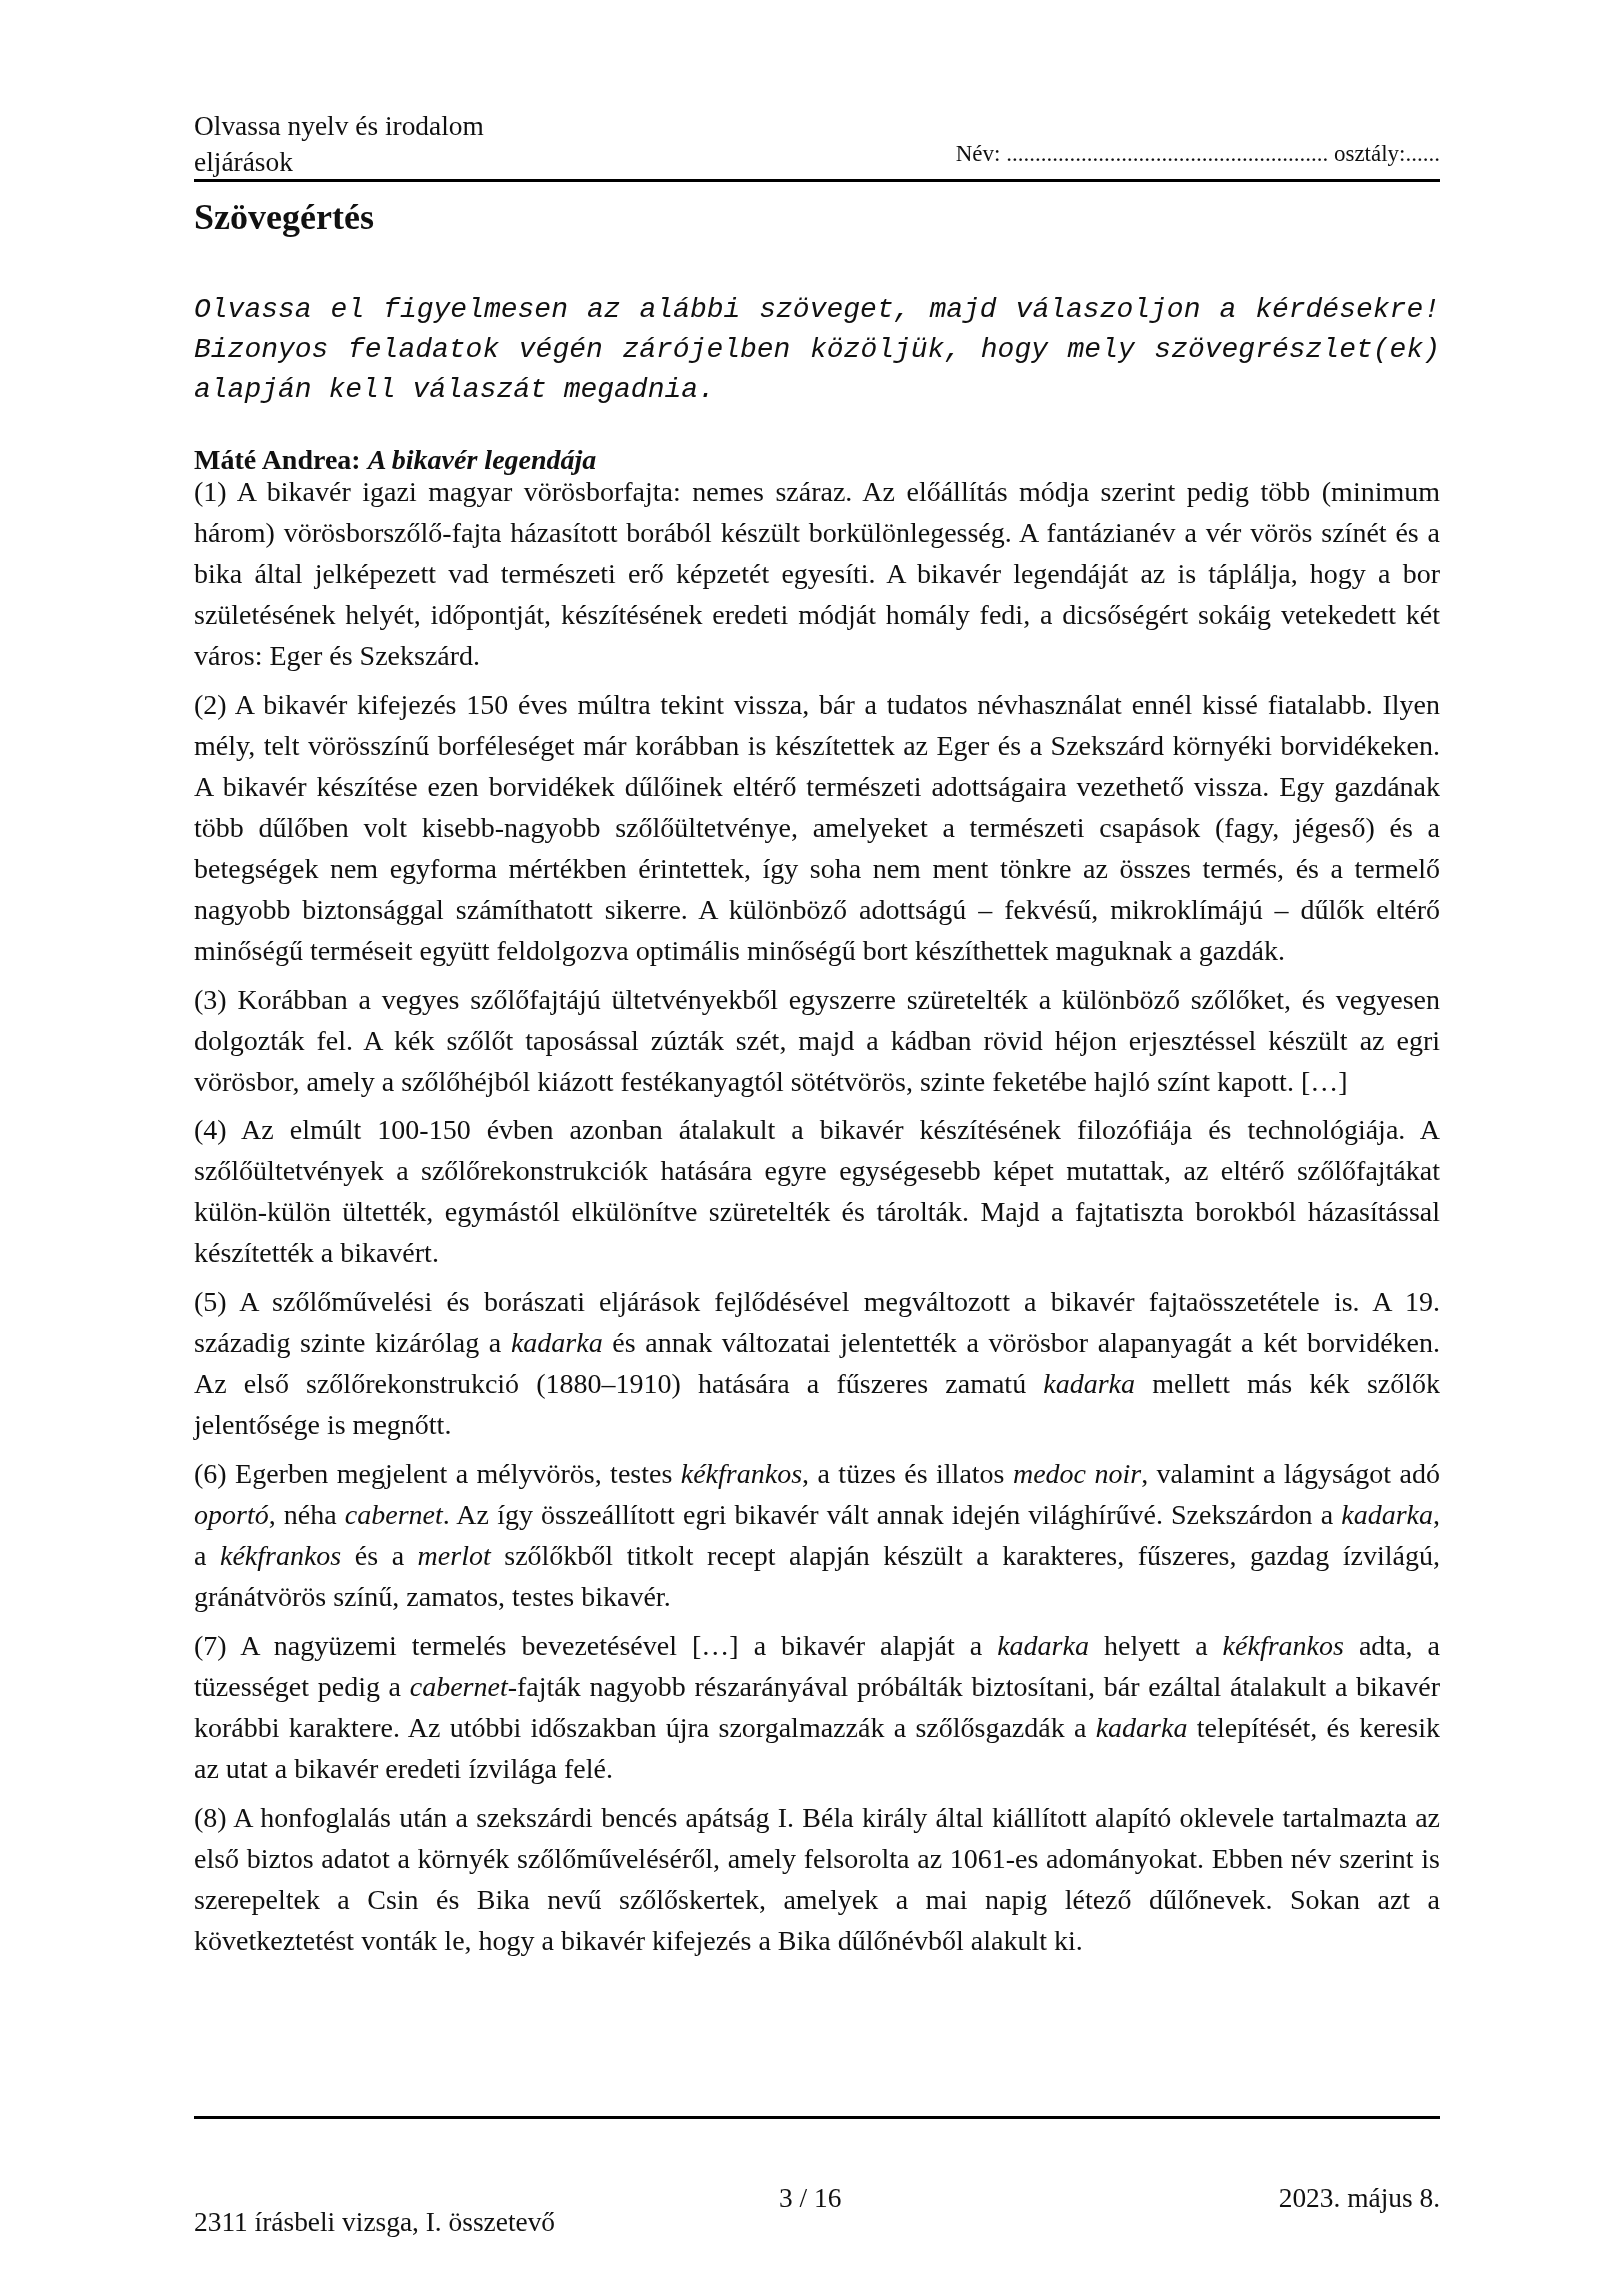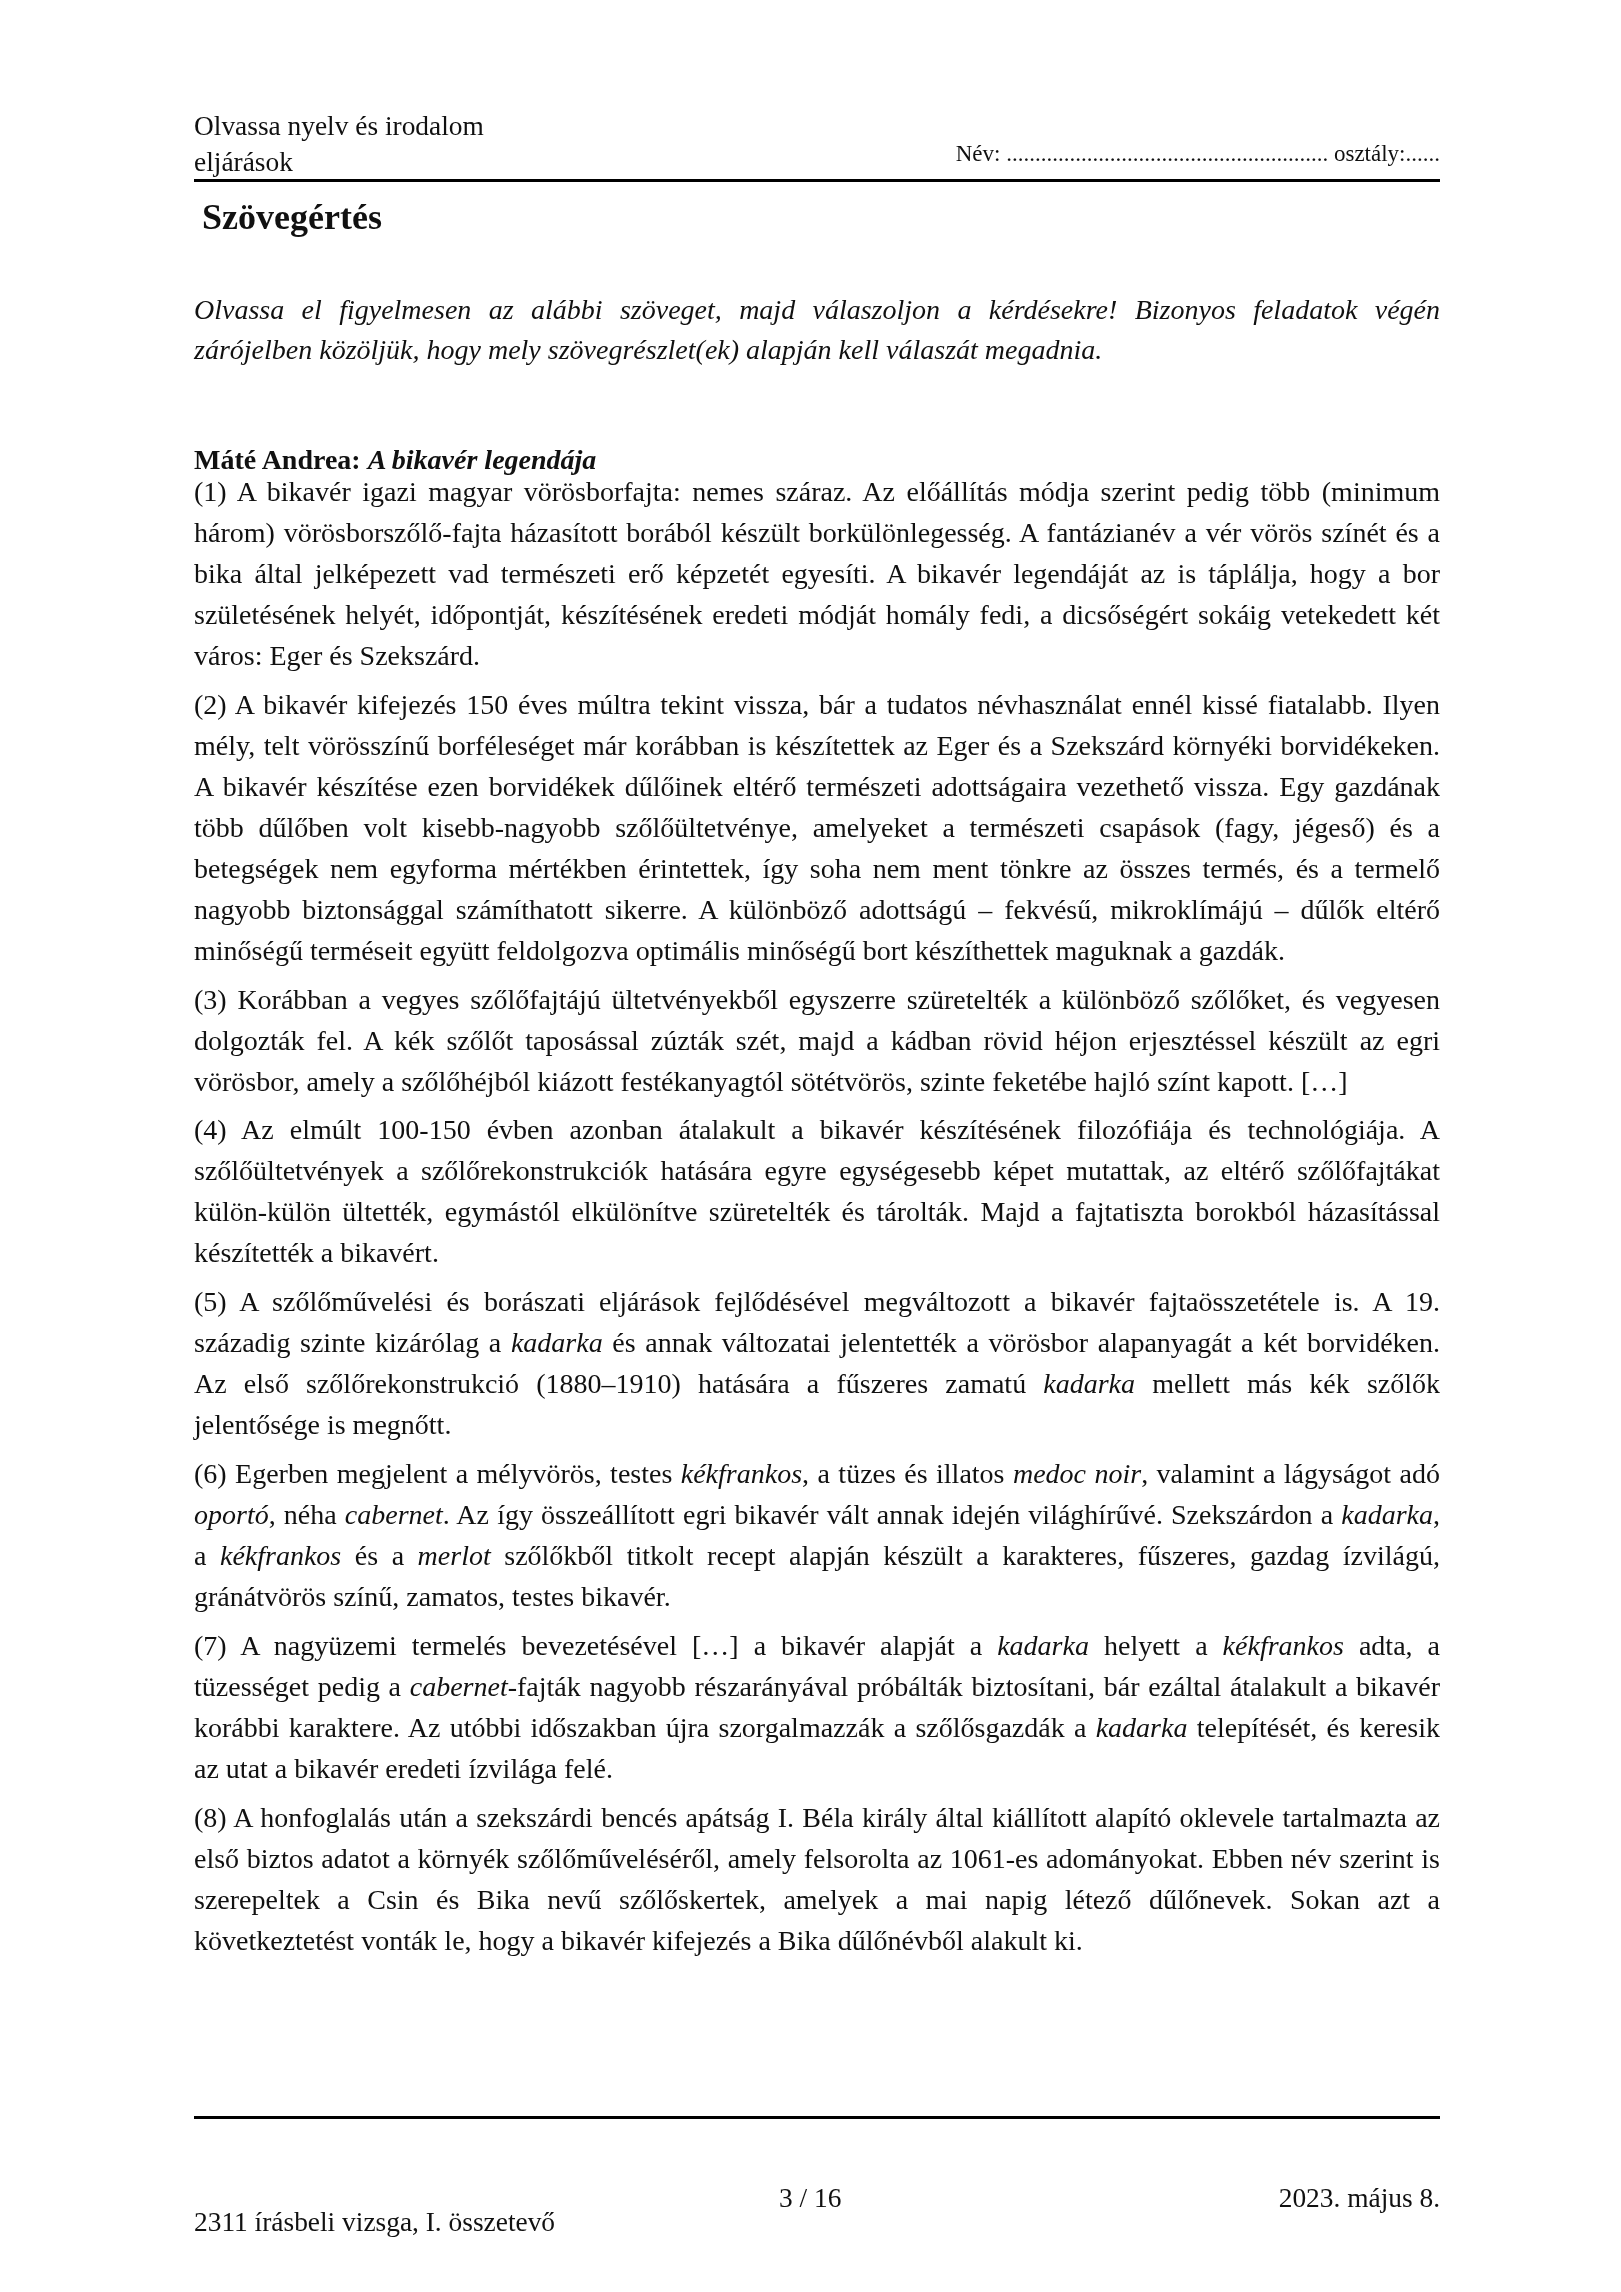--- a/index.html
+++ b/index.html
@@ -5,22 +5,22 @@
   html, body { margin: 0; padding: 0; background: #ffffff; }
   body {
     width: 1621px; height: 2293px; position: relative; overflow: hidden;
     font-family: "Liberation Serif", "DejaVu Serif", serif;
     color: #111;
   }
   .page { position: absolute; left: 194px; top: 0; width: 1246px; }
   .hdr-left { position: absolute; left: 0; top: 108px; font-size: 27.4px; line-height: 36px; }
   .hdr-right { position: absolute; right: 0; top: 136px; font-size: 23px; line-height: 36px; white-space: nowrap; }
   .hdr-rule { position: absolute; left: 0; top: 179px; width: 1246px; height: 2.9px; background: #000; }
-  .section-title { position: absolute; left: 8px; top: 194px; font-size: 36px; font-weight: bold; line-height: 47px; }
-  .intro { position: absolute; left: 0; top: 290px; width: 1246px; font-size: 28px; line-height: 40px; font-style: italic; text-align: justify; }
+  .section-title { position: absolute; left: 0; top: 194px; font-size: 36px; font-weight: bold; line-height: 47px; }
+  .intro { position: absolute; left: 0; top: 290px; width: 1246px; font-size: 28px; line-height: 40px; font-style: italic; text-align: justify; font-family: Liberation Mono, monospace; }
   .article-title { position: absolute; left: 0; top: 401px; font-size: 28px; line-height: 40px; font-weight: bold; margin-top: 39px; }
   .article-title i { font-style: italic; }
   .body { position: absolute; left: 0; top: 471px; width: 1246px; font-size: 28px; line-height: 41px; }
   .para { margin: 0 0 7.8px 0; text-align: justify; text-align-last: left; }
   .para i { font-style: italic; }
   .foot-rule { position: absolute; left: 0; top: 2116px; width: 1246px; height: 2.9px; background: #000; }
   .footer { position: absolute; left: 0; top: 2180px; width: 1246px; font-size: 27.4px; line-height: 36px; }
   .footer .f-left { position: absolute; left: 0; top: 0; white-space: nowrap; margin-top: 24px; }
   .footer .f-center { position: absolute; left: 585px; top: 0; white-space: nowrap; }
   .footer .f-right { position: absolute; right: 0; top: 0; white-space: nowrap; }

